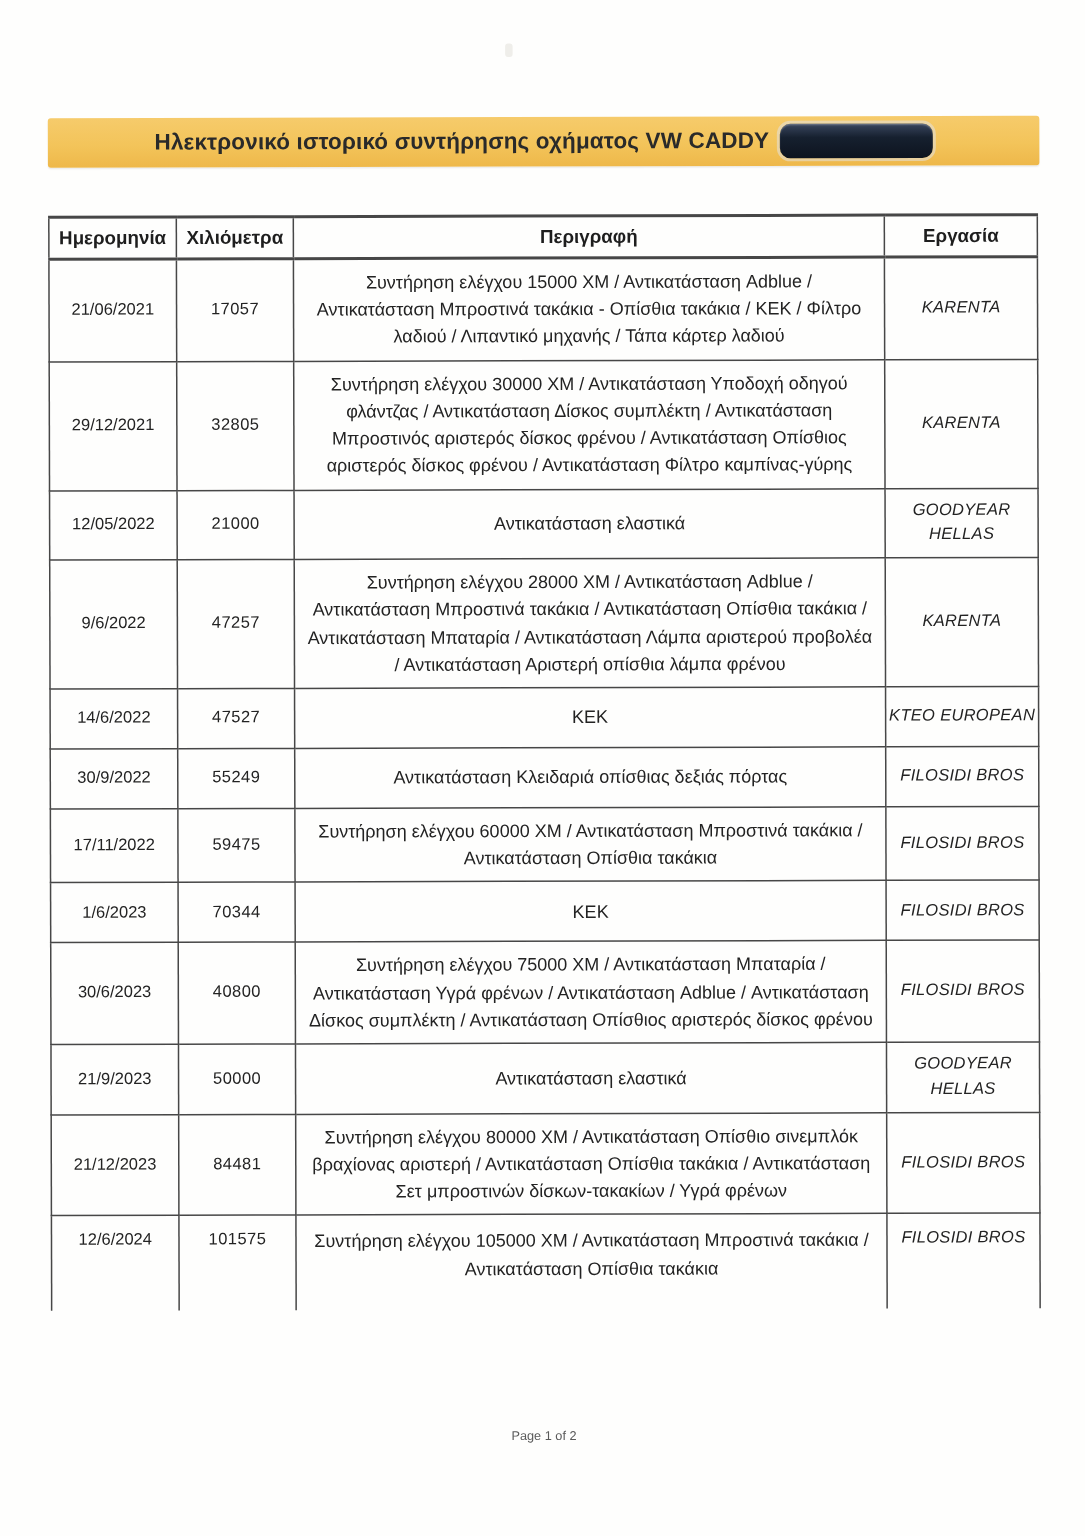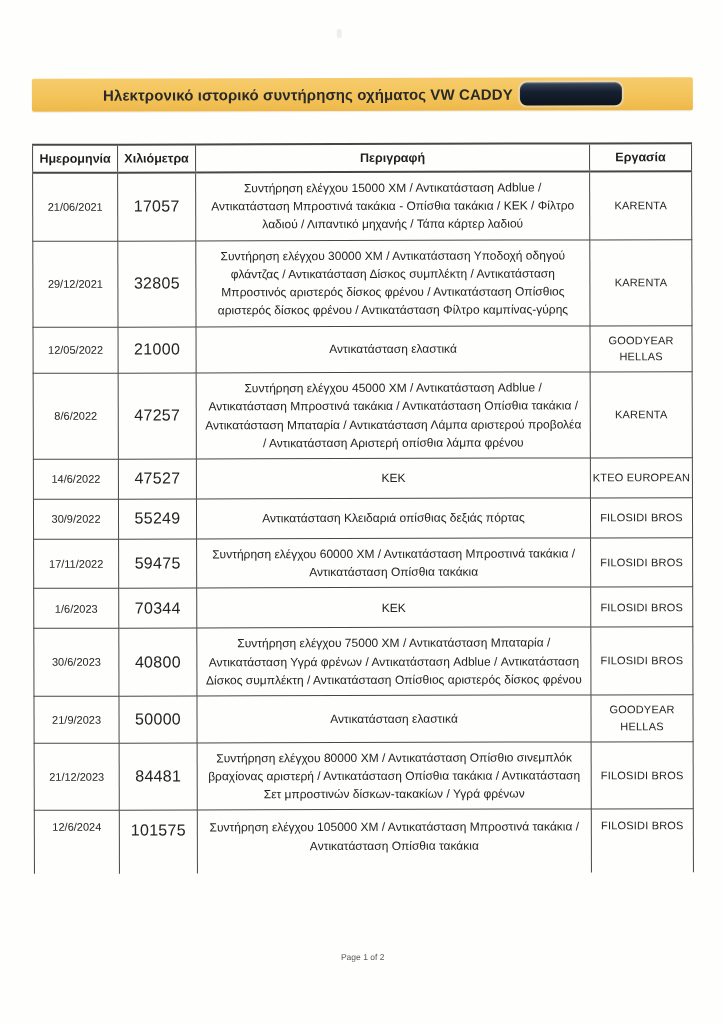--- a/index.html
+++ b/index.html
@@ -71,22 +71,22 @@
     border-bottom-width: 2px;
     color: #1e1e1e;
   }
   .maintenance-table tbody tr { height: 40px; }
   .maintenance-table tbody td {
     font-size: 12px;
     line-height: 1.52;
     padding: 6px 7px;
   }
   .maintenance-table td.col-date { font-size: 11px; }
-  .maintenance-table td.col-km   { font-size: 16px; letter-spacing: 0.3px; }
-  .maintenance-table td.col-work { font-size: 11px; letter-spacing: 0.2px; padding: 6px 0; }
+  .maintenance-table td.col-km   { font-size: 11px; letter-spacing: 0.3px; }
+  .maintenance-table td.col-work { font-size: 11px; letter-spacing: 0.2px; padding: 6px 0; font-style: italic; }
   
   .maintenance-table tbody tr:last-child td {
     border-bottom: none;
     padding-bottom: 18px;
     vertical-align: top;
     padding-top: 8px;
   }
   
   .footer {
     position: absolute;
@@ -148,23 +148,23 @@
           <td class="col-desc">Συντήρηση ελέγχου 30000 ΧΜ / Αντικατάσταση Υποδοχή οδηγού φλάντζας / Αντικατάσταση Δίσκος συμπλέκτη  / Αντικατάσταση Μπροστινός αριστερός δίσκος φρένου  / Αντικατάσταση Οπίσθιος αριστερός δίσκος φρένου  / Αντικατάσταση Φίλτρο καμπίνας-γύρης</td>
           <td class="col-work">KARENTA</td>
         </tr>
         <tr>
           <td class="col-date">12/05/2022</td>
           <td class="col-km">21000</td>
           <td class="col-desc">Αντικατάσταση ελαστικά</td>
           <td class="col-work">GOODYEAR HELLAS</td>
         </tr>
         <tr>
-          <td class="col-date">8/6/2022</td>
+          <td class="col-date">9/6/2022</td>
           <td class="col-km">47257</td>
-          <td class="col-desc">Συντήρηση ελέγχου 45000 ΧΜ / Αντικατάσταση Adblue / Αντικατάσταση Μπροστινά τακάκια / Αντικατάσταση Οπίσθια τακάκια /Αντικατάσταση Μπαταρία / Αντικατάσταση Λάμπα αριστερού προβολέα  / Αντικατάσταση Αριστερή οπίσθια λάμπα φρένου</td>
+          <td class="col-desc">Συντήρηση ελέγχου 28000 ΧΜ / Αντικατάσταση Adblue / Αντικατάσταση Μπροστινά τακάκια / Αντικατάσταση Οπίσθια τακάκια /Αντικατάσταση Μπαταρία / Αντικατάσταση Λάμπα αριστερού προβολέα  / Αντικατάσταση Αριστερή οπίσθια λάμπα φρένου</td>
           <td class="col-work">KARENTA</td>
         </tr>
         <tr>
           <td class="col-date">14/6/2022</td>
           <td class="col-km">47527</td>
           <td class="col-desc">ΚΕΚ</td>
           <td class="col-work">KTEO EUROPEAN</td>
         </tr>
         <tr>
           <td class="col-date">30/9/2022</td>

